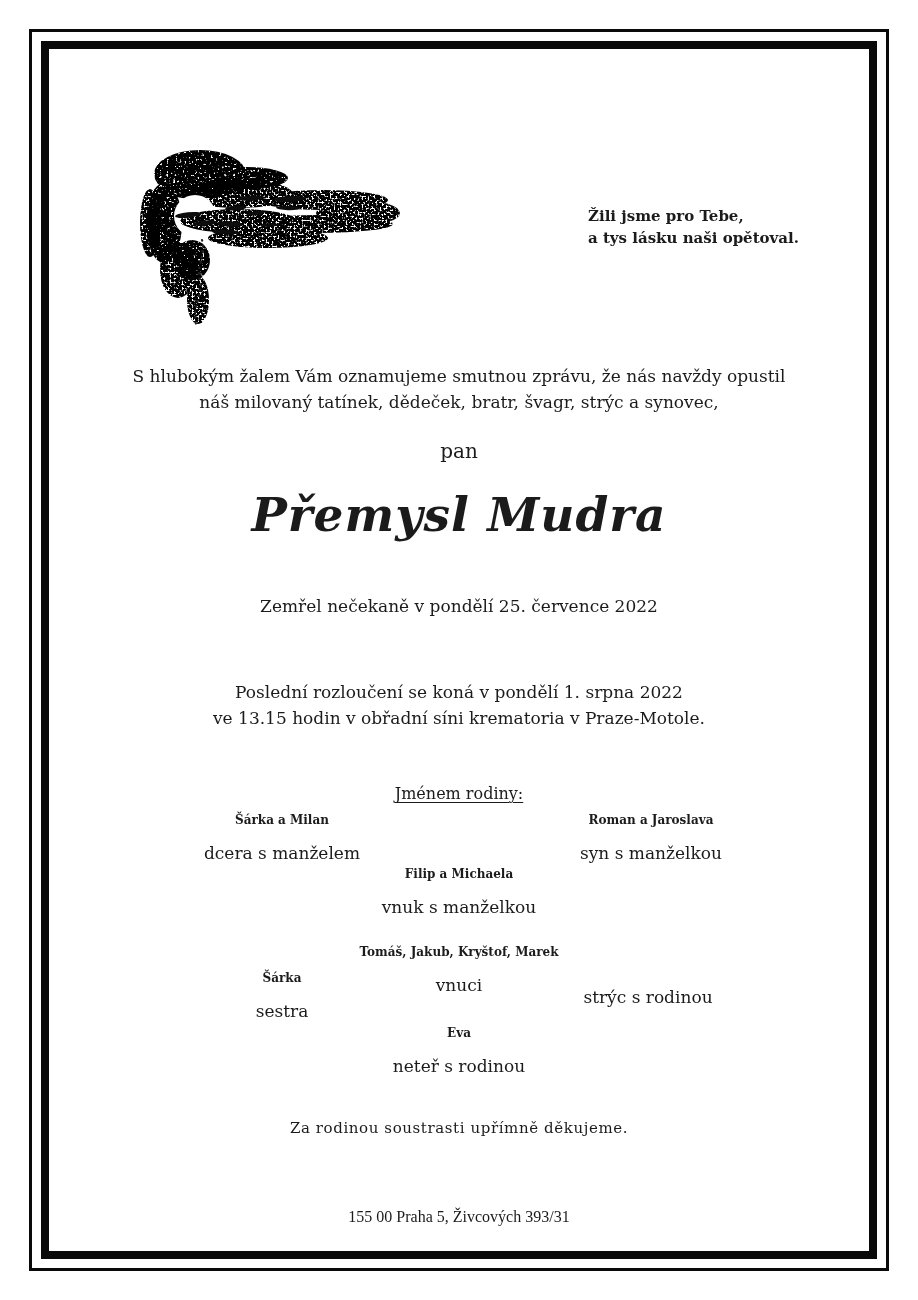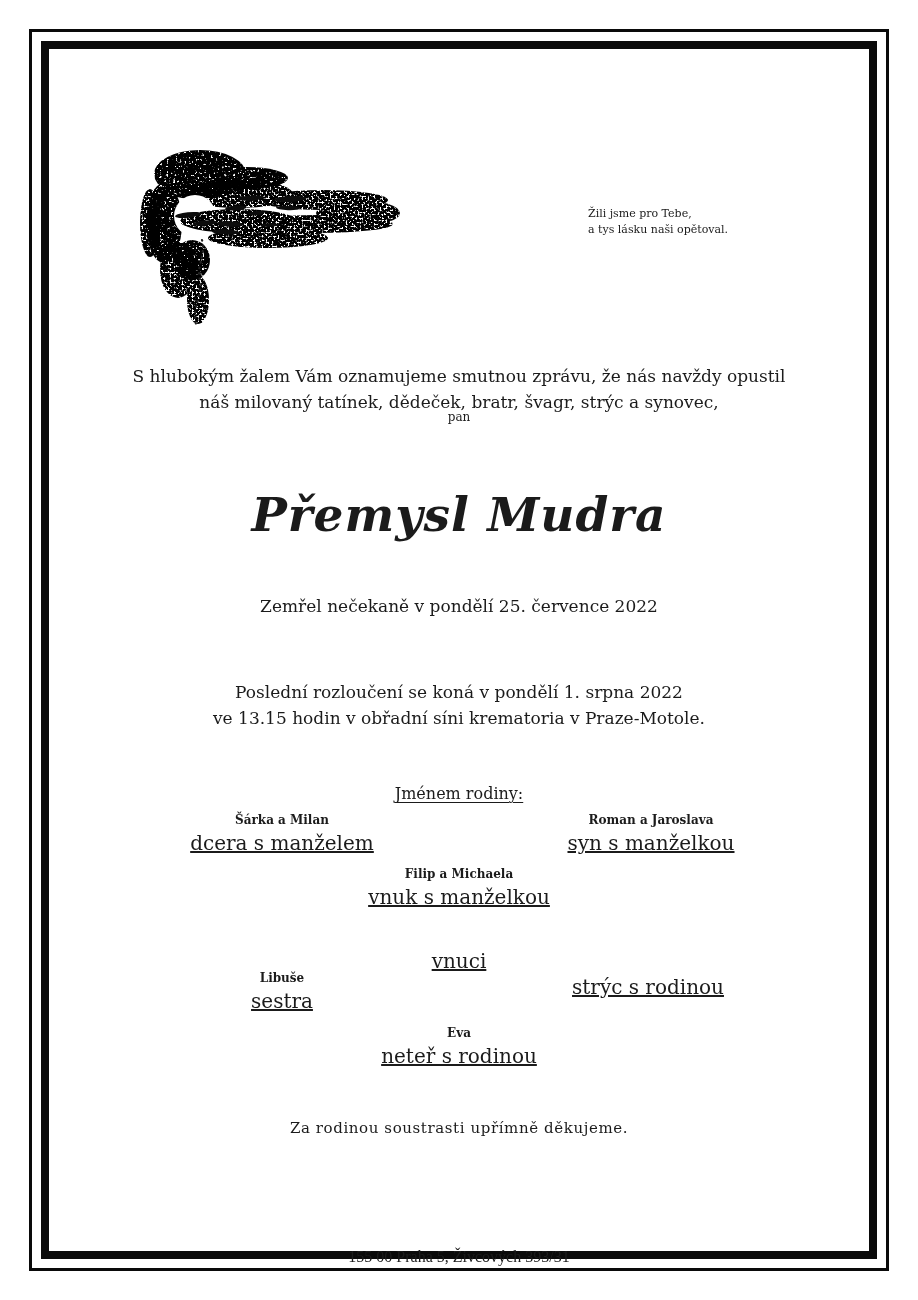--- a/index.html
+++ b/index.html
@@ -28,58 +28,57 @@
     text-align: center;
   }
   .artwork {
     position: absolute;
     left: 118px; top: 128px;
     width: 300px; height: 205px;
   }
   .quote {
     position: absolute;
     left: 588px; top: 206px;
-    font-weight: normal;
-    font-size: 11px;
+    font-weight: bold;
+    font-size: 15px;
     line-height: 1.45;
     text-align: left;
   }
   .announce { top: 356px; font-size: 17px; line-height: 1.5; margin-top: 8px; }
-  .salutation { top: 410px; font-size: 12px; }
+  .salutation { top: 439px; font-size: 20px; }
   .deceased-name {
     top: 487px;
     font-size: 47px;
     font-weight: bold;
     font-style: italic;
     letter-spacing: 1px;
   }
   .death-info { top: 594px; font-size: 17px; line-height: 1.5; }
   .funeral-info { top: 680px; font-size: 17px; line-height: 1.5; }
   .family-heading {
     top: 784px;
     font-size: 16px;
     text-decoration: underline;
     text-underline-offset: 3px;
   }
   .fam { position: absolute; text-align: center; }
   .fam .names { font-weight: bold; font-size: 12px; line-height: 1.2; }
-  .fam .rel { font-size: 20px; margin-top: 4px; line-height: 1.2; text-decoration: underline; }
+  .fam .rel { font-size: 17px; margin-top: 16px; line-height: 1.2; }
   .fam-1 { left: 132px; width: 300px; top: 813px; }
   .fam-2 { left: 501px; width: 300px; top: 813px; }
   .fam-3 { left: 60px;  right: 60px; top: 867px; }
   .fam-4 { left: 60px;  right: 60px; top: 945px; }
   .fam-5 { left: 132px; width: 300px; top: 971px; }
   .fam-6 { left: 498px; width: 300px; top: 971px; }
   .fam-7 { left: 60px;  right: 60px; top: 1026px; }
   .thanks { top: 1119px; font-size: 15px; letter-spacing: 0.6px; }
   .address {
     top: 1208px;
     font-size: 16px;
     font-family: "Liberation Serif", serif;
-    margin-top: 40px;
   }
 </style>
 </head>
 <body>
 
 <div class="page">
 
   <div class="frame-outer"></div>
   <div class="frame-inner"></div>
 
@@ -169,24 +168,25 @@
   </div>
   <div class="fam fam-2">
     <div class="names">Roman a Jaroslava</div>
     <div class="rel">syn s manželkou</div>
   </div>
   <div class="fam fam-3">
     <div class="names">Filip a Michaela</div>
     <div class="rel">vnuk s manželkou</div>
   </div>
   <div class="fam fam-4">
+    <div class="names">Tomáš, Jakub, Kryštof, Marek</div>
     <div class="rel">vnuci</div>
   </div>
   <div class="fam fam-5">
-    <div class="names">Libuše</div>
+    <div class="names">Šárka</div>
     <div class="rel">sestra</div>
   </div>
   <div class="fam fam-6">
     <div class="rel">strýc s rodinou</div>
   </div>
   <div class="fam fam-7">
     <div class="names">Eva</div>
     <div class="rel">neteř s rodinou</div>
   </div>
 

